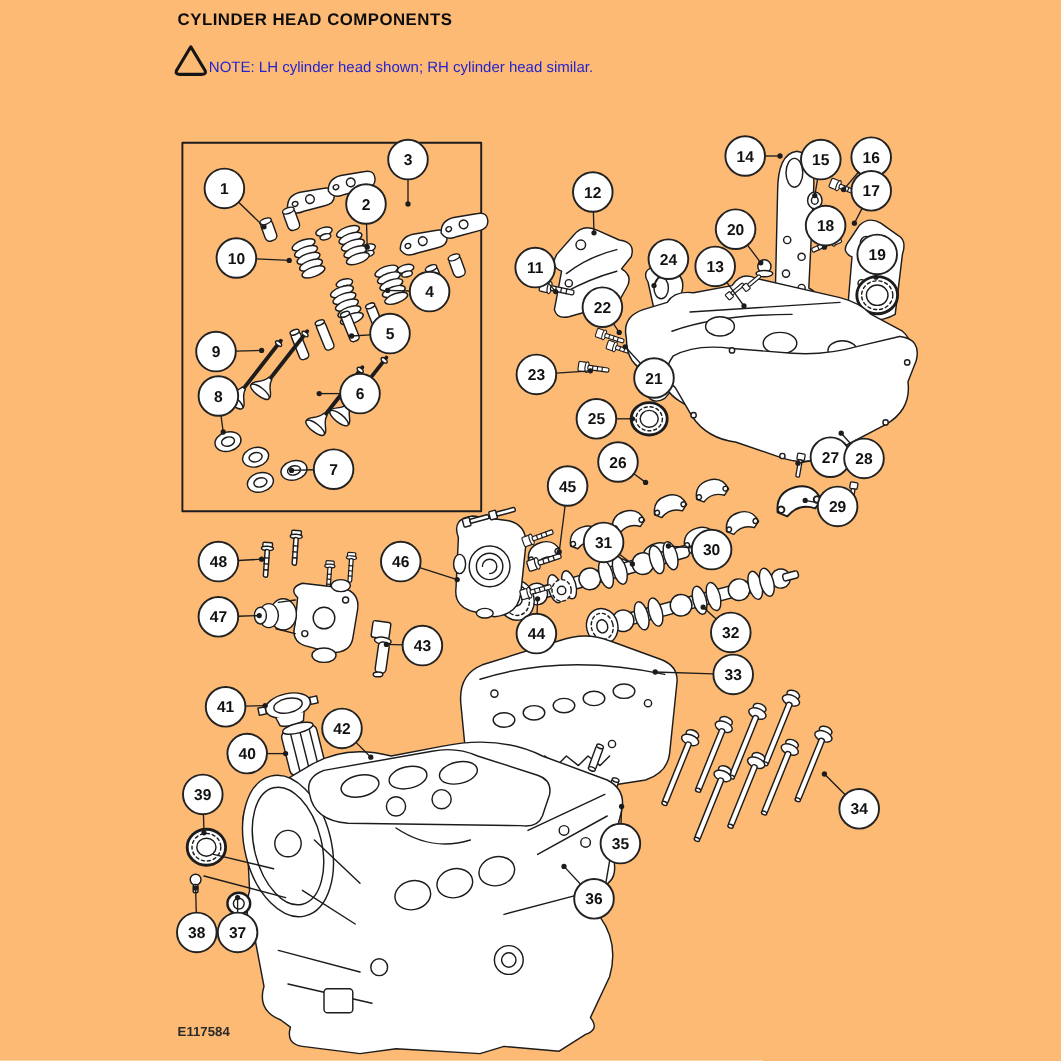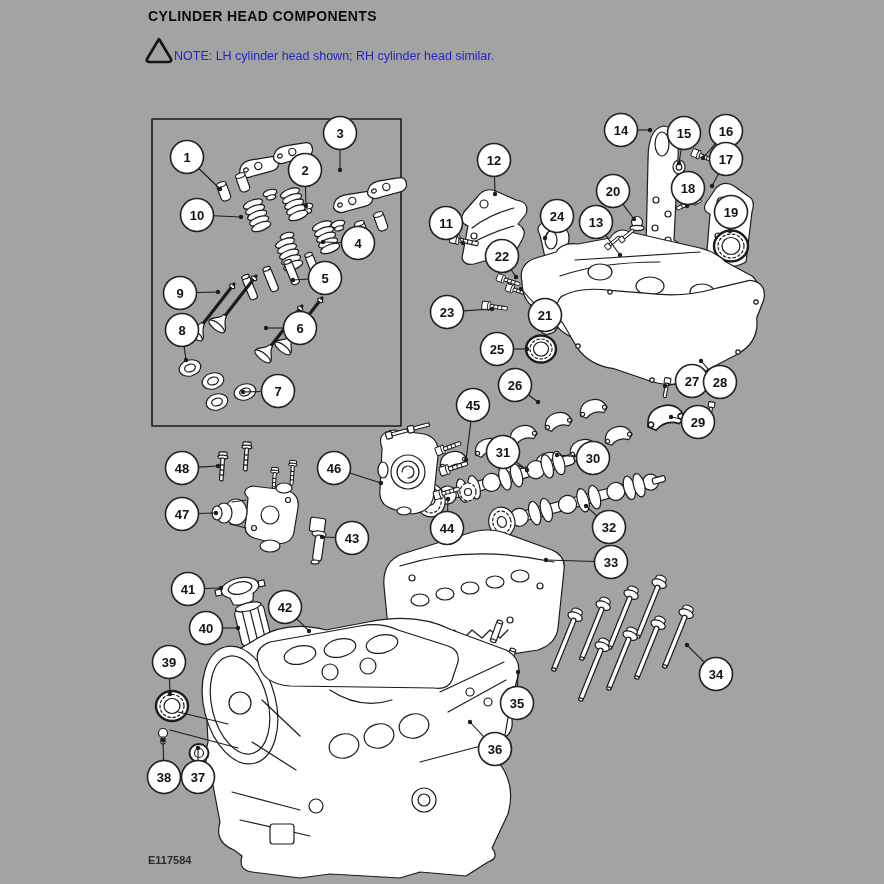--- a/index.html
+++ b/index.html
@@ -1,16 +1,16 @@
 <!DOCTYPE html>
 <html><head>
 <meta charset="utf-8">
 <style>
   html,body{margin:0;padding:0;background:#fff;}
-  .page{position:relative;width:884px;height:884px;background:#a3a3a3;overflow:hidden;
+  .page{position:relative;width:884px;height:884px;background:#fdba74;overflow:hidden;
         font-family:"Liberation Sans",sans-serif;color:#111;}
   .title{position:absolute;left:148px;top:8px;font-size:14px;font-weight:bold;
          letter-spacing:.4px;color:#0d0d0d;}
   .note-row{position:absolute;left:144px;top:36px;display:flex;align-items:flex-end;}
   .note-icon{width:30px;height:28px;flex:0 0 auto;}
   .note-text{font-size:12.5px;color:#2424cd;margin-left:0px;padding-bottom:1px;}
   .figcode{position:absolute;left:148px;top:854px;font-size:11px;color:#2b2b2b;font-weight:bold;}
   svg text.callout-num{font-family:"Liberation Sans",sans-serif;font-weight:bold;font-size:13px;fill:#111;}
   .art{position:absolute;left:0;top:0;}
 </style>

